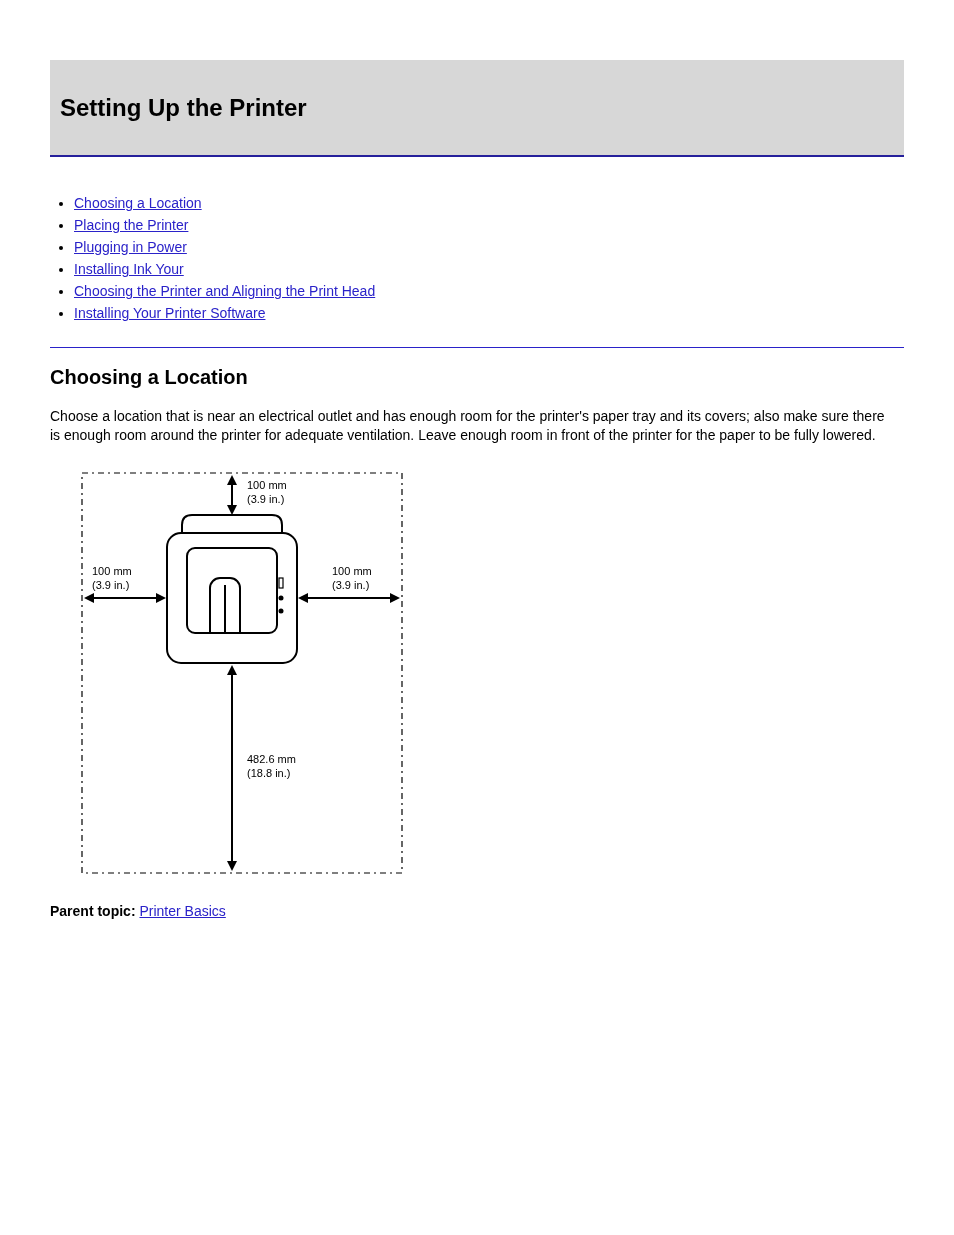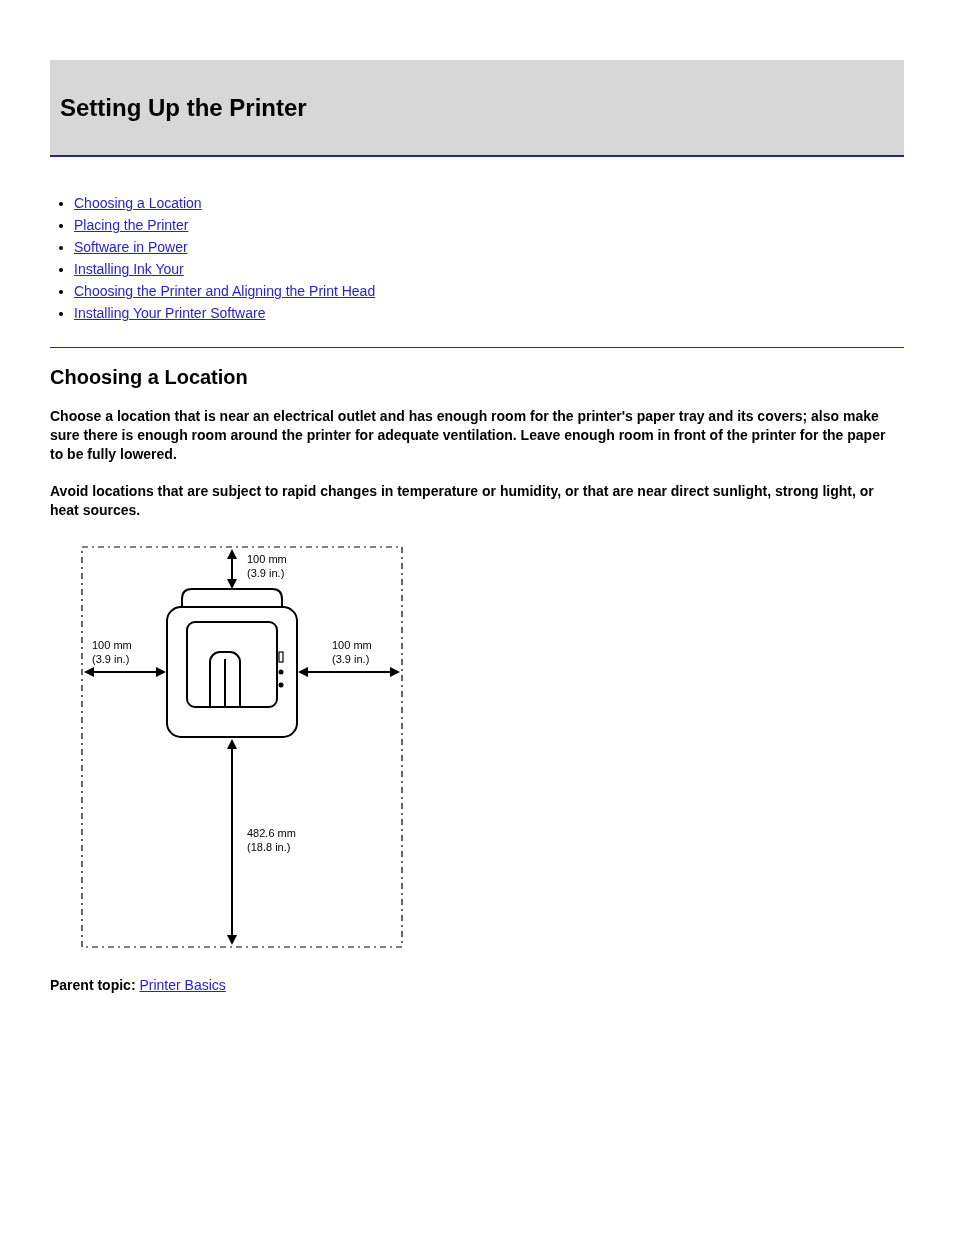--- a/index.html
+++ b/index.html
@@ -65,21 +65,20 @@
     margin: 26px 0 18px 0;
   }
   h2.sec {
     font-size: 20px;
     font-weight: bold;
     margin: 0 0 18px 0;
   }
   p.para {
     margin: 0 8px 18px 0;
     line-height: 1.35;
-    font-weight: bold;
   }
 
   
   .diagram-wrap {
     position: relative;
     width: 340px;
     margin: 6px 0 20px 22px;
   }
   svg.clearance {
     display: block;
@@ -124,39 +123,38 @@
   <div class="content">
 
     <ul class="toc">
       <li>
         <a class="link" href="#">Choosing a Location</a>
       </li>
       <li>
         <a class="link" href="#">Placing the Printer</a>
       </li>
       <li>
-        <a class="link" href="#">Software in Power</a>
+        <a class="link" href="#">Plugging in Power</a>
       </li>
       <li>
         <a class="link" href="#">Installing Ink Your</a>
       </li>
       <li>
         <a class="link" href="#">Choosing the Printer and Aligning the Print Head</a>
       </li>
       <li>
         <a class="link" href="#">Installing Your Printer Software</a>
       </li>
     </ul>
 
     <hr class="thin">
 
     <h2 class="sec">Choosing a Location</h2>
 
     <p class="para">Choose a location that is near an electrical outlet and has enough room for the printer's paper tray and its covers; also make sure there is enough room around the printer for adequate ventilation. Leave enough room in front of the printer for the paper to be fully lowered.</p>
-    <p class="para">Avoid locations that are subject to rapid changes in temperature or humidity, or that are near direct sunlight, strong light, or heat sources.</p>
 
     <div class="diagram-wrap">
       <svg class="clearance" width="340" height="420" viewBox="0 0 340 420">
 
         <rect x="10" y="10" width="320" height="400" class="thin dash"></rect>
 
         <g>
 
           <path d="M110 62 q0 -10 10 -10 h80 q10 0 10 10 v8 h-100 z" class="thick" fill="#fff"></path>
 

